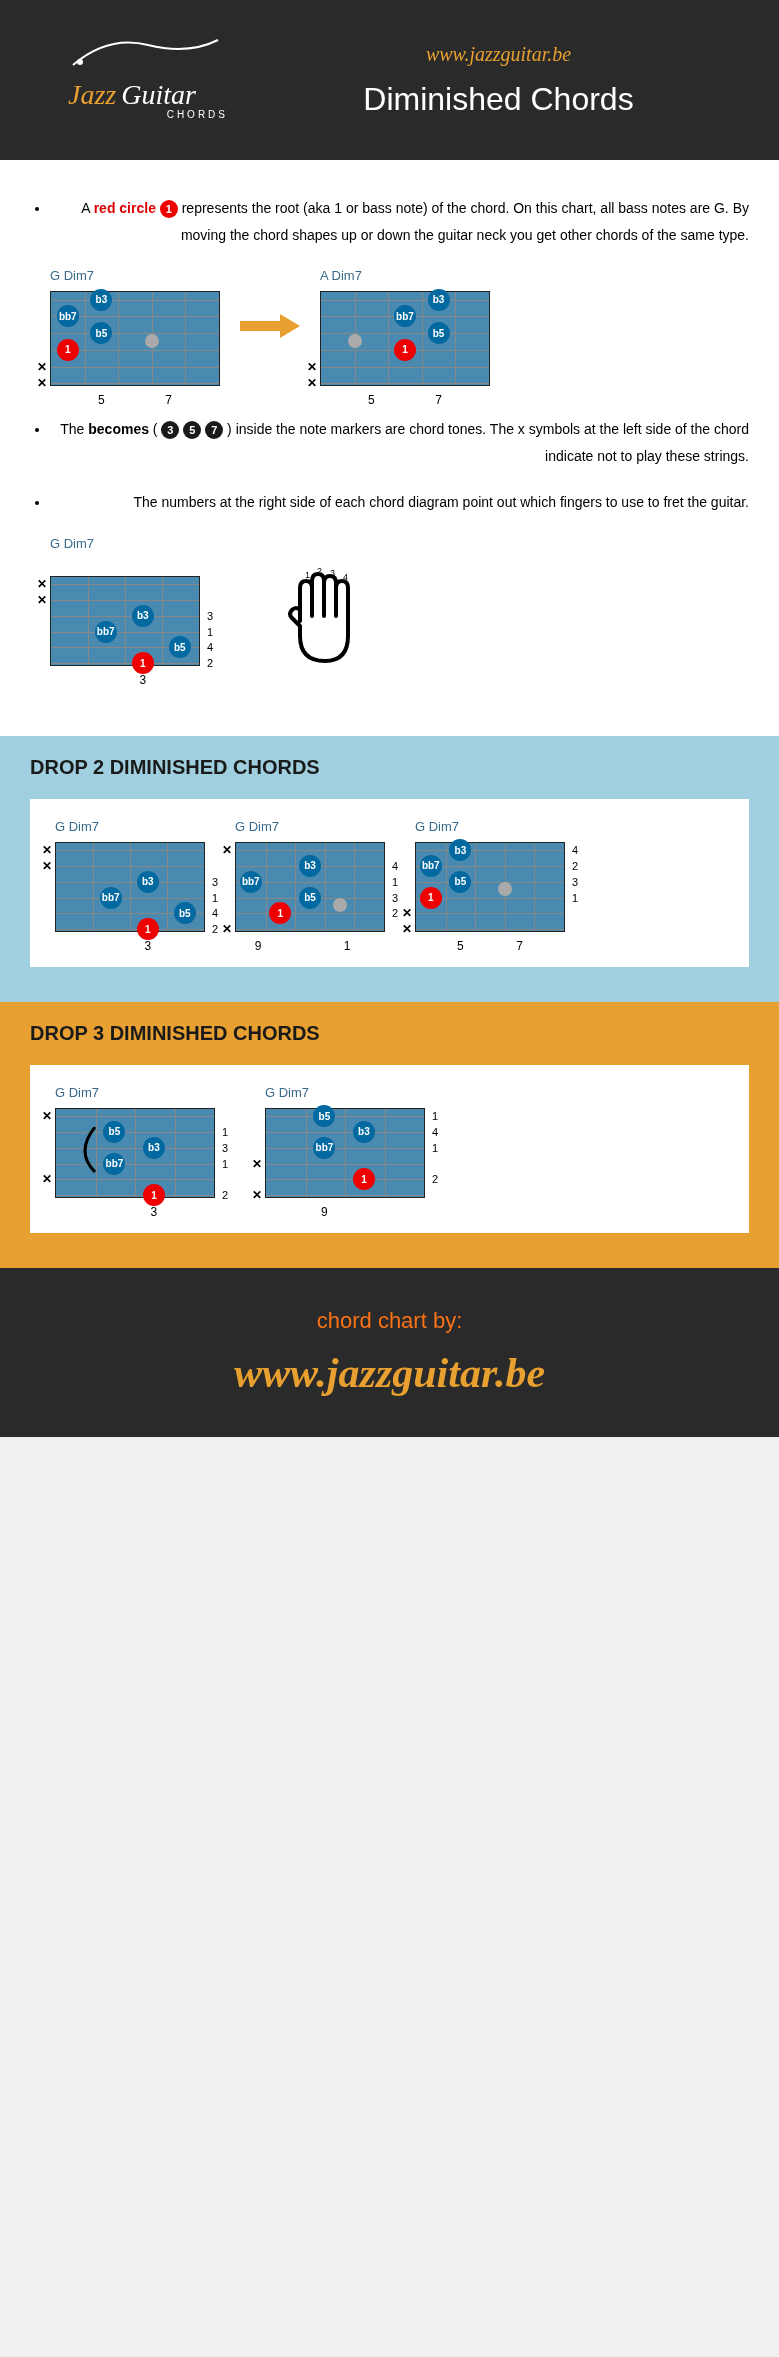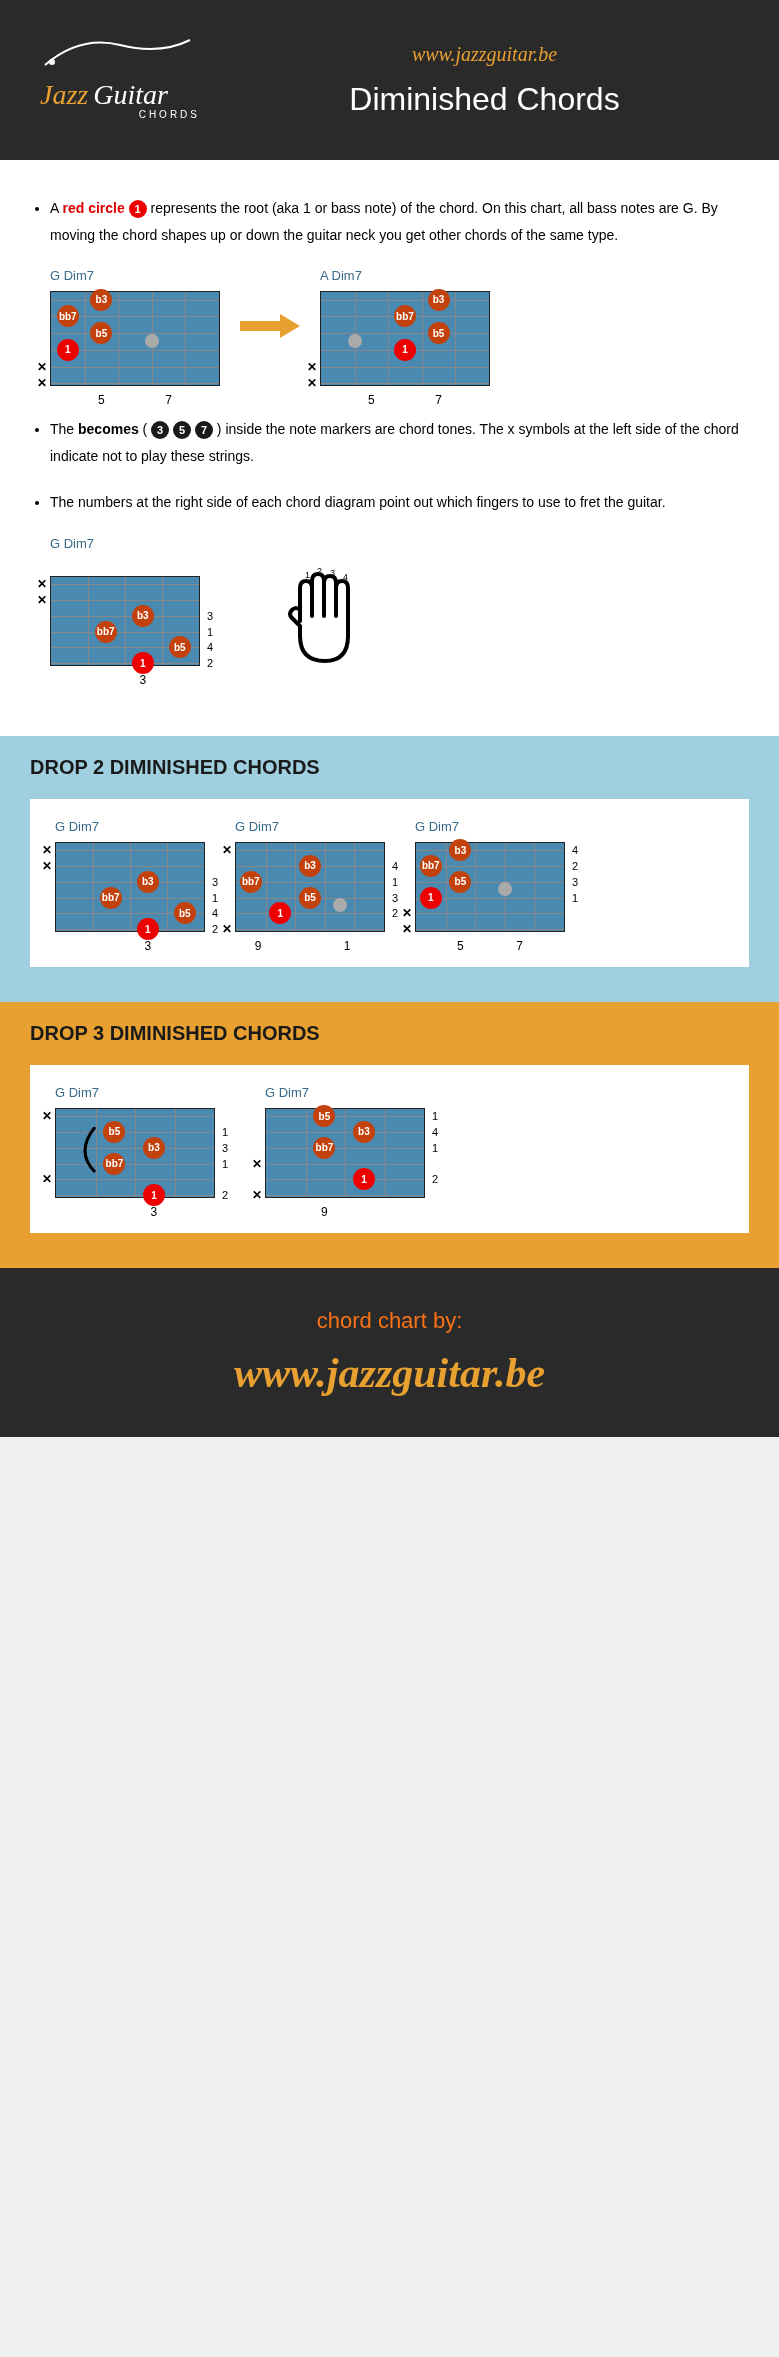--- a/index.html
+++ b/index.html
@@ -13,20 +13,21 @@
     background: #2a2a2a;
     padding: 30px 40px;
     display: flex;
     align-items: center;
     gap: 30px;
   }
   .logo {
     width: 160px;
     height: 100px;
     position: relative;
+    margin-left: 28px;
   }
   .logo-text {
     font-family: Georgia, serif;
     font-style: italic;
     font-size: 28px;
     color: #e8a030;
   }
   .logo-text2 {
     font-family: Georgia, serif;
     font-style: italic;
@@ -63,21 +64,21 @@
     background: white;
     padding: 35px 30px 30px 30px;
   }
   .intro {
     font-weight: bold;
     font-size: 15px;
     line-height: 1.7;
     margin-bottom: 25px;
   }
   ul { list-style: disc; padding-left: 20px; }
-  li { font-size: 14px; line-height: 1.9; margin-bottom: 20px; }
+  li { font-size: 14px; line-height: 1.9; margin-bottom: 20px; text-align: right; }
   .red { color: #d00; font-weight: bold; }
   .red-circle {
     display: inline-flex;
     width: 18px; height: 18px;
     background: #e00;
     border-radius: 50%;
     color: white;
     font-size: 11px;
     font-weight: bold;
     align-items: center;
@@ -126,21 +127,21 @@
   .string-line {
     position: absolute;
     left: 0; right: 0;
     height: 1px;
     background: #888;
   }
   .note {
     position: absolute;
     width: 22px; height: 22px;
     border-radius: 50%;
-    background: #c2410c;
+    background: #0369a1;
     color: white;
     font-size: 10px;
     font-weight: bold;
     display: flex;
     align-items: center;
     justify-content: center;
     transform: translate(-50%, -50%);
   }
   .note.root { background: #e00; }
   .note.dot { background: #aaa; width: 14px; height: 14px; }

